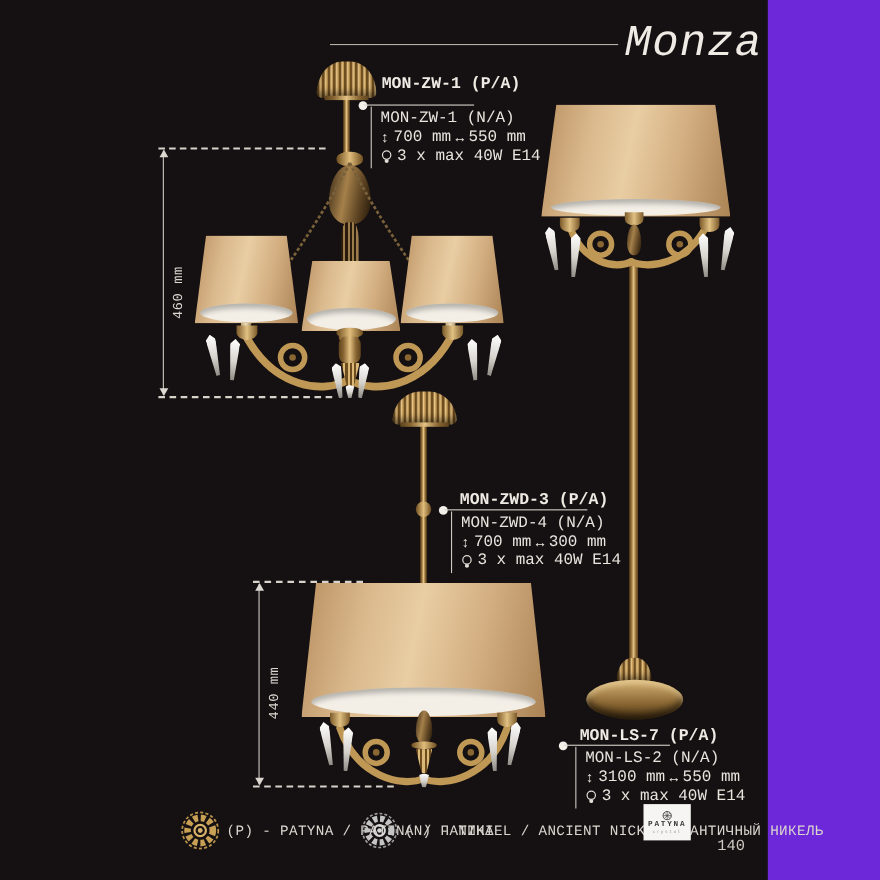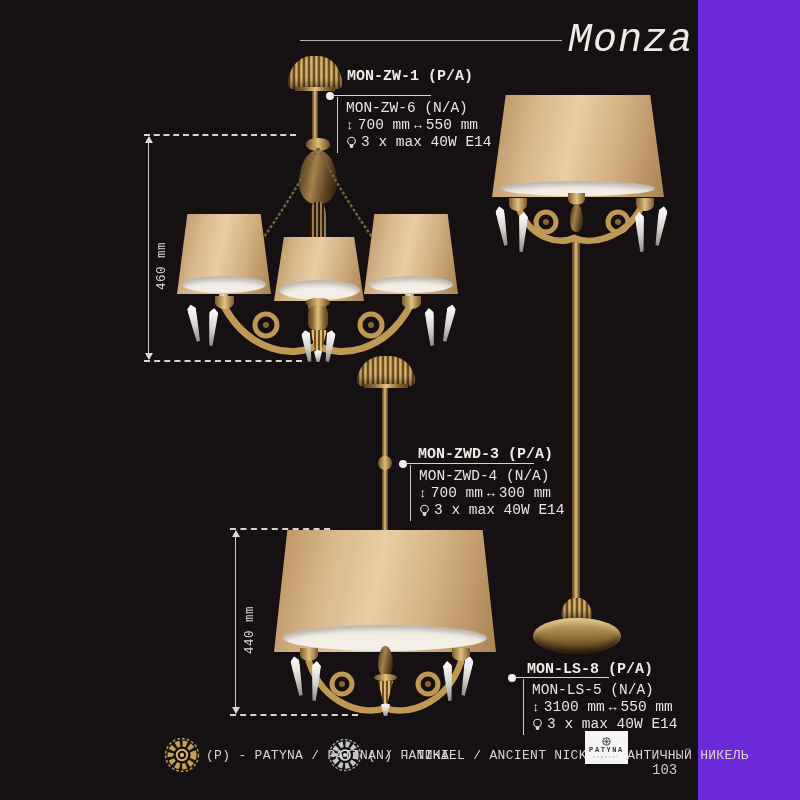--- a/index.html
+++ b/index.html
@@ -116,21 +116,21 @@
   <div class="abs dashed" style="left:144px;top:360px;width:158px;"></div>
   <div class="abs vline" style="left:148px;top:137px;height:222px;"></div>
   <div class="abs arr up" style="left:145px;top:136px;"></div>
   <div class="abs arr down" style="left:145px;top:353px;"></div>
   <div class="abs dim-label" style="left:155px;top:228px;height:62px;">460 mm</div>
 
   <div class="abs spec-title" style="left:347px;top:68px;">MON-ZW-1 (P/A)</div>
   <div class="abs dot" style="left:326px;top:92px;"></div>
   <div class="abs hline" style="left:331px;top:95px;width:100px;"></div>
   <div class="abs spec-sub" style="left:337px;top:97px;">
-    <div>MON-ZW-6 (N/A)</div>
+    <div>MON-ZW-1 (N/A)</div>
     <div class="spec-line">
       <span class="dim-icon">↕</span>
       <span>700 mm</span>
       <span class="dim-icon">↔</span>
       <span>550 mm</span>
     </div>
     <div class="spec-line">
       <svg width="11" height="14" viewBox="0 0 11 14">
         <circle cx="5.5" cy="5" r="3.8" fill="none" stroke="#e3ded8" stroke-width="1.1"></circle>
         <path d="M3.8,9 h3.4 v1.8 a1.7,1.3 0 0 1 -3.4,0 z" fill="#e3ded8"></path>
@@ -157,25 +157,25 @@
     <div class="abs cup" style="left:556px;top:193px;width:17px;height:12px;"></div>
     <div class="abs urn" style="left:558px;top:204px;width:13px;height:28px;"></div>
     <div class="abs crystal" style="left:486px;top:206px;height:40px;transform:rotate(-10deg);"></div>
     <div class="abs crystal" style="left:506px;top:212px;height:40px;transform:rotate(4deg);"></div>
     <div class="abs crystal" style="left:624px;top:212px;height:40px;transform:rotate(-4deg);"></div>
     <div class="abs crystal" style="left:644px;top:206px;height:40px;transform:rotate(10deg);"></div>
     <div class="abs dome" style="left:549px;top:598px;width:31px;height:22px;"></div>
     <div class="abs base" style="left:521px;top:618px;width:88px;height:36px;"></div>
   </div>
 
-  <div class="abs spec-title" style="left:527px;top:661px;">MON-LS-8 (P/A)</div>
+  <div class="abs spec-title" style="left:527px;top:661px;">MON-LS-7 (P/A)</div>
   <div class="abs dot" style="left:508px;top:674px;"></div>
   <div class="abs hline" style="left:513px;top:677px;width:96px;"></div>
   <div class="abs spec-sub" style="left:523px;top:679px;">
-    <div>MON-LS-5 (N/A)</div>
+    <div>MON-LS-2 (N/A)</div>
     <div class="spec-line">
       <span class="dim-icon">↕</span>
       <span>3100 mm</span>
       <span class="dim-icon">↔</span>
       <span>550 mm</span>
     </div>
     <div class="spec-line">
       <svg width="11" height="14" viewBox="0 0 11 14">
         <circle cx="5.5" cy="5" r="3.8" fill="none" stroke="#e3ded8" stroke-width="1.1"></circle>
         <path d="M3.8,9 h3.4 v1.8 a1.7,1.3 0 0 1 -3.4,0 z" fill="#e3ded8"></path>
@@ -257,14 +257,14 @@
 
   <div id="asfour" class="abs" style="left:585px;top:731px;width:43px;height:33px;">
     <svg width="9" height="9" viewBox="0 0 10 10">
       <circle cx="5" cy="5" r="4.2" fill="none" stroke="#444" stroke-width="1"></circle>
       <path d="M2.5,2.5 L7.5,7.5 M7.5,2.5 L2.5,7.5 M5,1 V9 M1,5 H9" stroke="#444" stroke-width="0.7"></path>
     </svg>
     <div class="brand">PATYNA</div>
     <div class="sub">crystal</div>
   </div>
 
-  <div class="abs pagenum" style="left:652px;top:762px;">103</div>
+  <div class="abs pagenum" style="left:652px;top:762px;">140</div>
 </div>
 
 </body></html>

